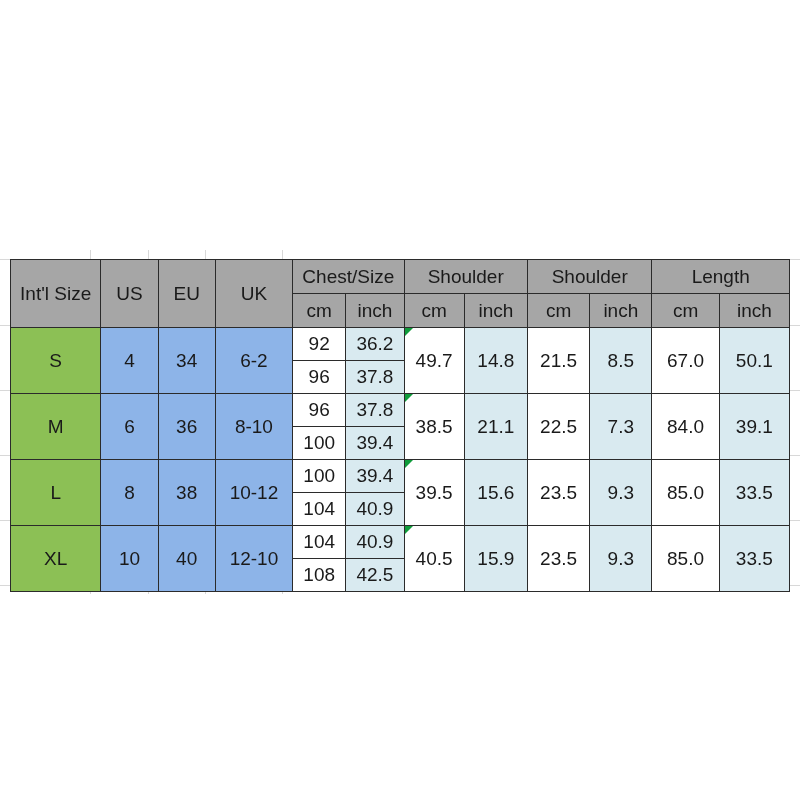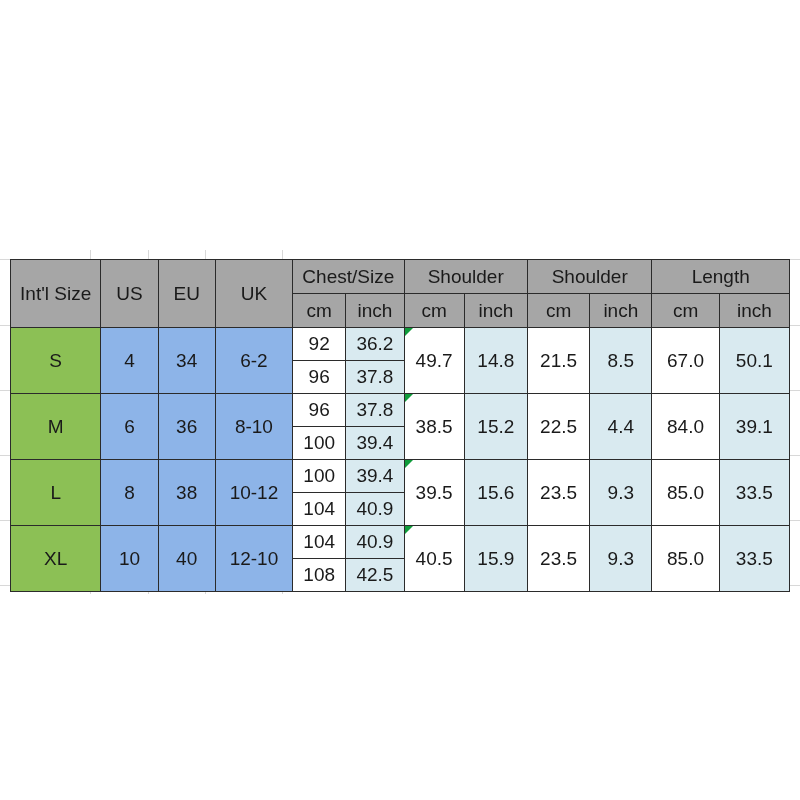--- a/index.html
+++ b/index.html
@@ -178,23 +178,23 @@
       </tr>
 
       <tr>
         <td class="size-cell" rowspan="2">M</td>
         <td class="blue-cell" rowspan="2">6</td>
         <td class="blue-cell" rowspan="2">36</td>
         <td class="blue-cell" rowspan="2">8-10</td>
         <td class="white-cell half-row-cell">96</td>
         <td class="lblue-cell half-row-cell">37.8</td>
         <td class="white-cell meas-cell tri-wrap" rowspan="2"><span class="tri"></span><span>38.5</span></td>
-        <td class="lblue-cell meas-cell" rowspan="2">15.2</td>
+        <td class="lblue-cell meas-cell" rowspan="2">21.1</td>
         <td class="white-cell meas-cell" rowspan="2">22.5</td>
-        <td class="lblue-cell meas-cell" rowspan="2">4.4</td>
+        <td class="lblue-cell meas-cell" rowspan="2">7.3</td>
         <td class="white-cell meas-cell" rowspan="2">84.0</td>
         <td class="lblue-cell meas-cell" rowspan="2">39.1</td>
       </tr>
       <tr>
         <td class="white-cell half-row-cell">100</td>
         <td class="lblue-cell half-row-cell">39.4</td>
       </tr>
 
       <tr>
         <td class="size-cell" rowspan="2">L</td>

